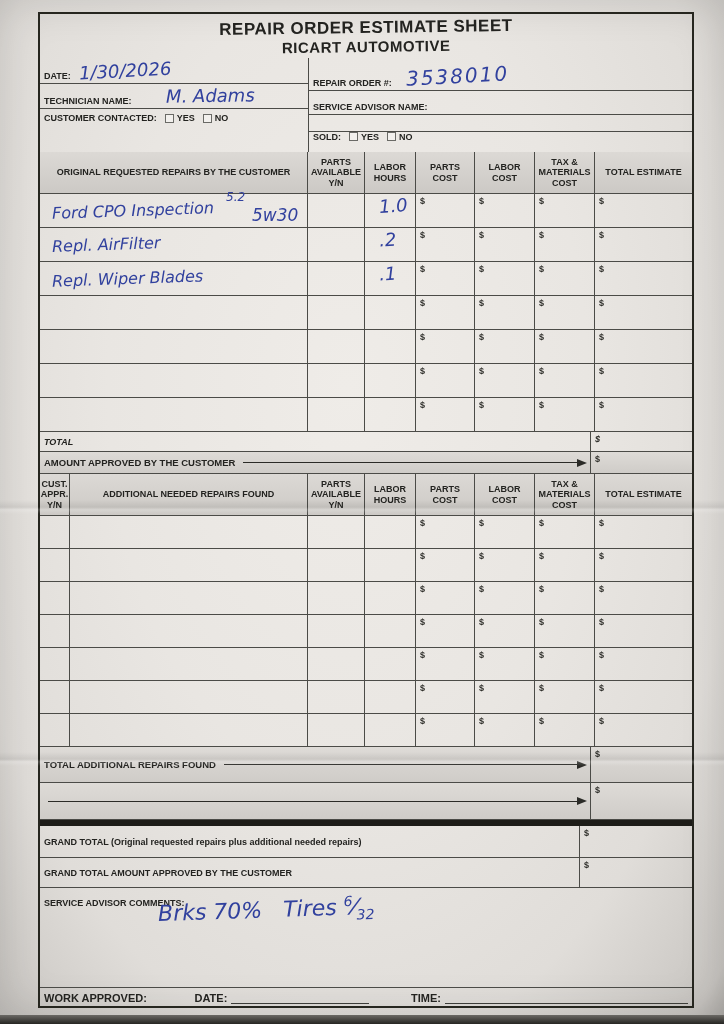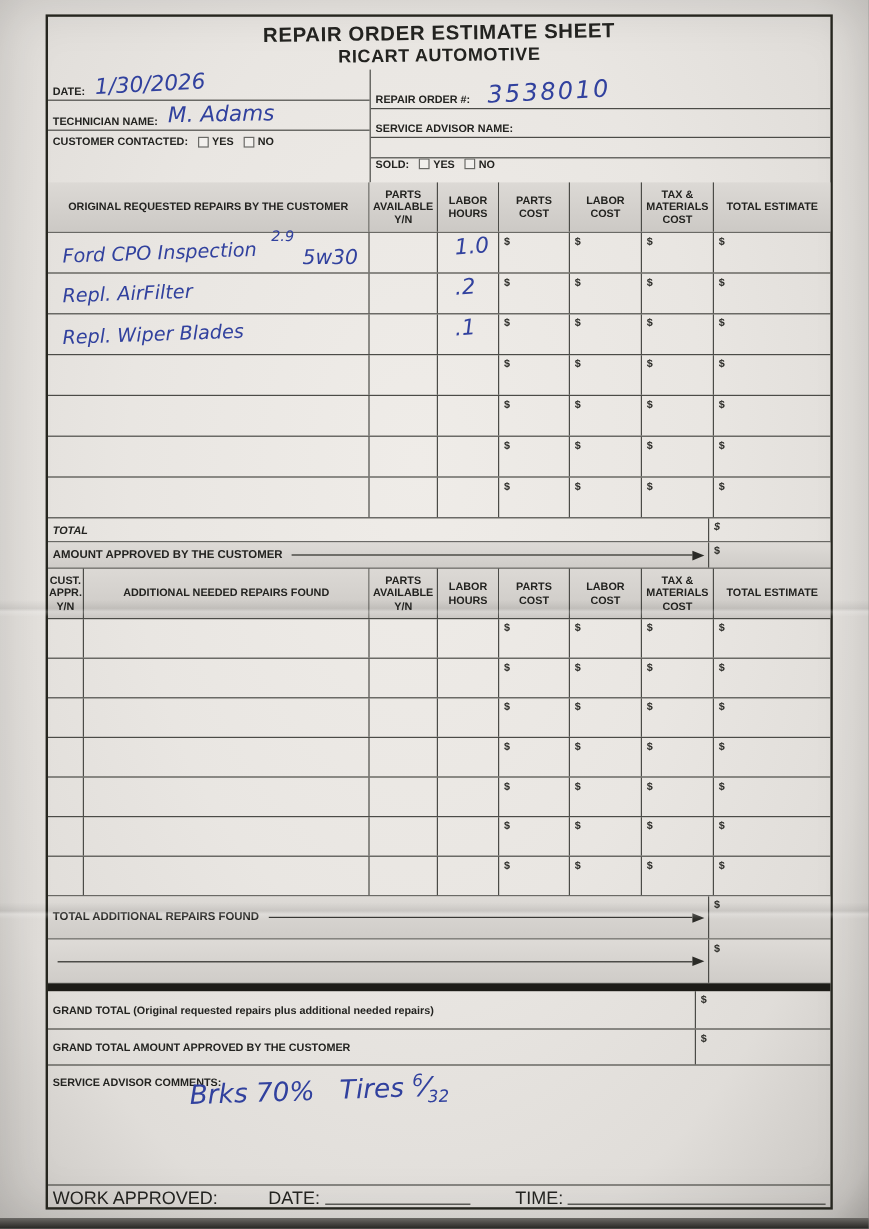--- a/index.html
+++ b/index.html
@@ -30,21 +30,21 @@
   
   .sec-title { height:44px; text-align:center; padding-top:4px; transform:rotate(-0.8deg); }
   .t1 { font-size:17px; font-weight:bold; letter-spacing:.5px; }
   .t2 { font-size:15px; font-weight:bold; letter-spacing:.5px; }
 
   
   .sec-info { height:94px; display:grid; grid-template-columns:268px 1fr; }
   .info-right { border-left:1px solid #4b4b47; }
   .irow { position:relative; display:flex; align-items:flex-end; padding:0 4px 2px 4px; }
   .lbl { font-size:9px; font-weight:bold; white-space:nowrap; }
-  .il1 { height:26px; } .il2 { height:25px; } .il3 { height:23px; } .il4 { height:20px; align-items:center; }
+  .il1 { height:26px; } .il2 { height:25px;gap:26px; } .il3 { height:23px; } .il4 { height:20px; align-items:center; }
   .ir1 { height:33px; } .ir2 { height:24px; } .ir3 { height:17px; } .ir4 { height:20px; align-items:flex-start; }
 
   .cb { display:inline-block; width:9px; height:9px; border:1px solid #6a6a66; background:#f2f0ed; margin:0 3px 0 8px; }
   .cb-lbl { font-size:9px; font-weight:bold; }
 
   
   .hand { font-family:"DejaVu Sans", sans-serif; font-style:italic; color:#31419e; white-space:nowrap; }
   .hw-date { font-size:18px; margin-left:8px; transform:rotate(-3deg); }
   .hw-ro   { font-size:20px; margin-left:14px; letter-spacing:2px; transform:rotate(-3deg); }
   .hw-tech { font-size:18px; margin-left:8px; transform:rotate(-1deg); }
@@ -88,21 +88,21 @@
 
   .grand  { height:32px; display:flex; align-items:center; border-bottom:1px solid #4b4b47; }
   .grand2 { height:30px; display:flex; align-items:center; border-bottom:1px solid #4b4b47; }
   .grand .lbl, .grand2 .lbl { padding-left:4px; }
 
   .comments { height:100px; padding:4px; position:relative; border-bottom:1px solid #4b4b47; }
   .hw-com { position:absolute; left:118px; top:8px; font-size:22px; transform:rotate(-2deg); }
   .hw-com sup { font-size:14px; } .hw-com sub { font-size:14px; }
 
   .workrow { height:20px; display:flex; align-items:center; padding:0 4px; }
-  .wlbl { font-size:15px; font-weight:normal; white-space:nowrap; }
+  .wlbl { font-size:11px; font-weight:bold; white-space:nowrap; }
   .wline1 { width:150px; border-bottom:1.3px solid #3c3c38; height:12px; margin-left:4px; }
   .wline2 { width:265px; border-bottom:1.3px solid #3c3c38; height:12px; margin-left:4px; }
   .wsp1 { width:52px; } .wsp2 { width:46px; }
 </style>
 </head>
 <body>
 
 <div class="scene">
   <div class="paper">
 
@@ -158,21 +158,21 @@
         <div class="hc line-col">PARTS COST</div>
         <div class="hc line-col">LABOR COST</div>
         <div class="hc line-col">TAX &amp; MATERIALS COST</div>
         <div class="hc">TOTAL ESTIMATE</div>
       </div>
 
       <div>
         <div class="g1 trow">
           <div class="c line-col">
             <span class="hand hw-desc">Ford CPO Inspection</span>
-            <span class="hand hw-note-top">2.9</span>
+            <span class="hand hw-note-top">5.2</span>
             <span class="hand hw-note">5w30</span>
           </div>
           <div class="c line-col"></div>
           <div class="c line-col">
               <span class="hand hw-labor">1.0</span>
             </div>
           <div class="c line-col">
               <span class="dollar">$</span>
             </div>
           <div class="c line-col">

